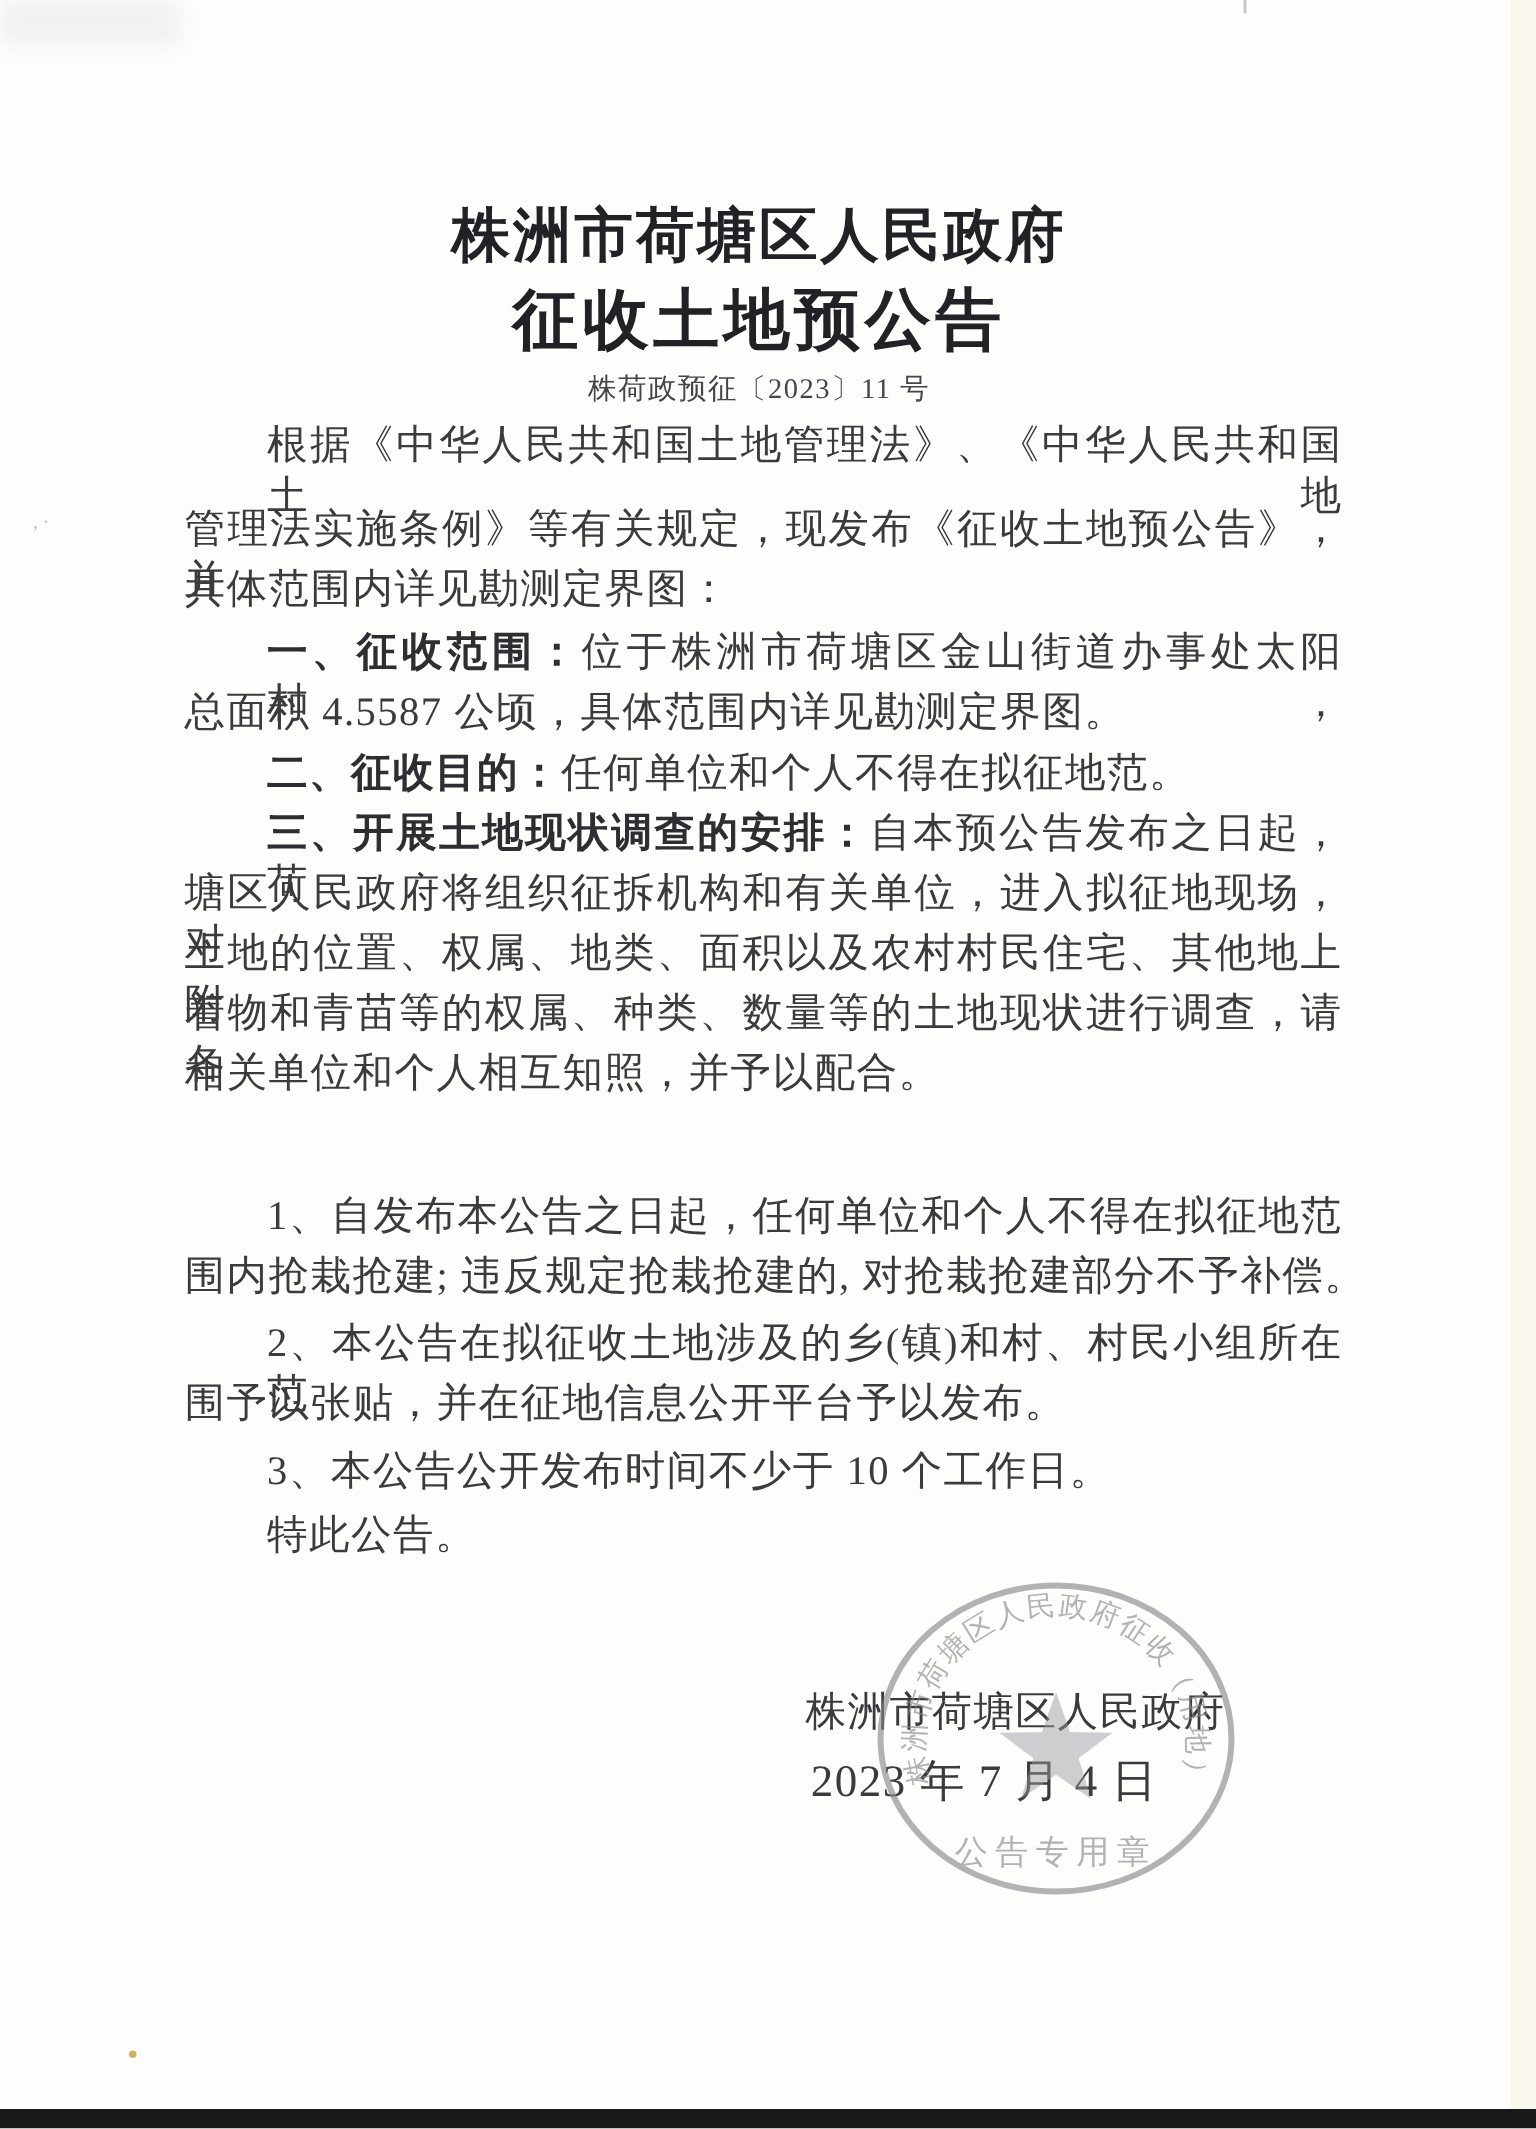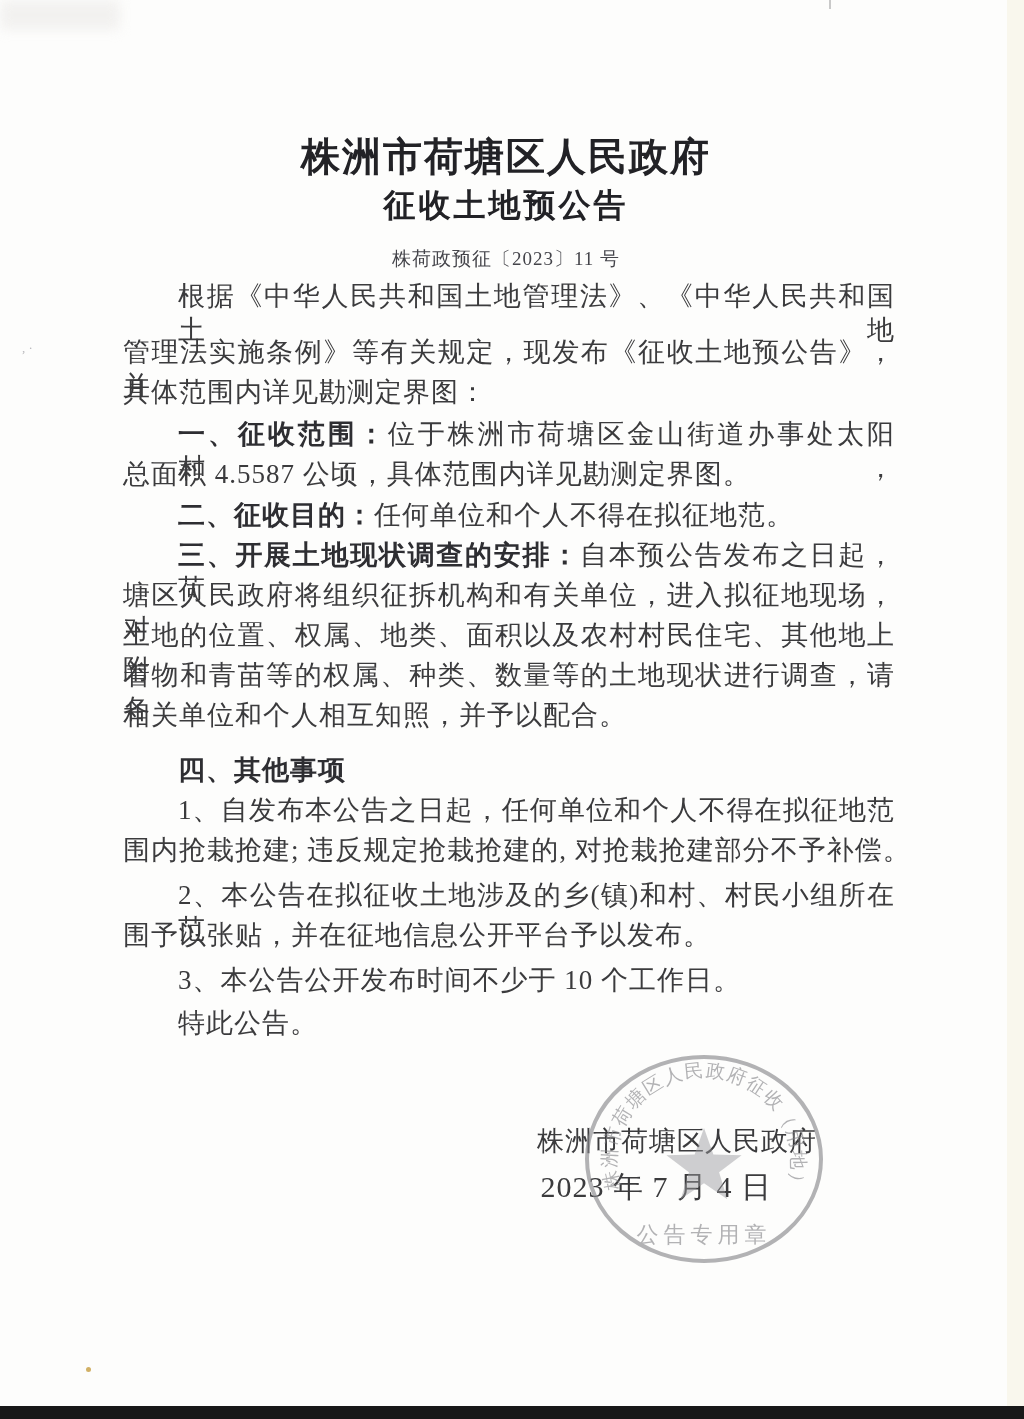--- a/index.html
+++ b/index.html
@@ -20,21 +20,21 @@
   .speck-a{position:absolute;left:22px;top:343px;width:14px;height:10px;
     color:#b9b9bd;font-size:13px;line-height:10px;}
   .speck-b{position:absolute;left:86px;top:1367px;width:5px;height:5px;
     border-radius:50%;background:#c9a24a;opacity:.85;}
   .tick-top{position:absolute;left:829px;top:0;width:2px;height:9px;background:#c9c9c9;}
 
   
   .title1{position:absolute;left:0;top:130px;width:1012px;text-align:center;
     font-size:39px;font-weight:700;letter-spacing:2px;color:#222226;}
   .title2{position:absolute;left:0;top:184px;width:1012px;text-align:center;
-    font-size:32px;font-weight:700;letter-spacing:3px;color:#222226;}
+    font-size:44px;font-weight:700;letter-spacing:3px;color:#222226;}
   .docnum{position:absolute;left:0;top:246px;width:1012px;text-align:center;
     font-size:19px;letter-spacing:1px;color:#44444a;}
 
   
   .line{position:absolute;left:123px;width:772px;height:40px;
     font-size:27px;line-height:34px;letter-spacing:1px;white-space:nowrap;}
   .line.fill{white-space:normal;text-align:justify;text-align-last:justify;}
   .line .lead{font-family:"Liberation Sans","DejaVu Sans",sans-serif;
     font-weight:700;color:#2e2e32;}
   .line.indent{padding-left:55px;width:717px;}
@@ -70,21 +70,20 @@
   <div class="line fill" style="top:335px"><span>管理法实施条例》等有关规定，现发布《征收土地预公告》，并</span></div>
   <div class="line" style="top:375px"><span>具体范围内详见勘测定界图：</span></div>
   <div class="line indent fill" style="top:417px"><span class="lead">一、征收范围：</span><span>位于株洲市荷塘区金山街道办事处太阳村，</span></div>
   <div class="line" style="top:457px"><span>总面积 4.5587 公顷，具体范围内详见勘测定界图。</span></div>
   <div class="line indent" style="top:498px"><span class="lead">二、征收目的：</span><span>任何单位和个人不得在拟征地范。</span></div>
   <div class="line indent fill" style="top:538px"><span class="lead">三、开展土地现状调查的安排：</span><span>自本预公告发布之日起，荷</span></div>
   <div class="line fill" style="top:578px"><span>塘区人民政府将组织征拆机构和有关单位，进入拟征地现场，对</span></div>
   <div class="line fill" style="top:618px"><span>土地的位置、权属、地类、面积以及农村村民住宅、其他地上附</span></div>
   <div class="line fill" style="top:658px"><span>着物和青苗等的权属、种类、数量等的土地现状进行调查，请各</span></div>
   <div class="line" style="top:698px"><span>相关单位和个人相互知照，并予以配合。</span></div>
-  <div class="line indent" style="top:753px"><span class="lead">四、其他事项</span></div>
   <div class="line indent fill" style="top:793px"><span>1、自发布本公告之日起，任何单位和个人不得在拟征地范</span></div>
   <div class="line" style="top:833px"><span>围内抢栽抢建; 违反规定抢栽抢建的, 对抢栽抢建部分不予补偿。</span></div>
   <div class="line indent fill" style="top:878px"><span>2、本公告在拟征收土地涉及的乡(镇)和村、村民小组所在范</span></div>
   <div class="line" style="top:918px"><span>围予以张贴，并在征地信息公开平台予以发布。</span></div>
   <div class="line indent" style="top:963px"><span>3、本公告公开发布时间不少于 10 个工作日。</span></div>
   <div class="line indent" style="top:1006px"><span>特此公告。</span></div>
 
   <div class="sig-name">株洲市荷塘区人民政府</div>
   <div class="sig-date">2023 年 7 月 4 日</div>
 

